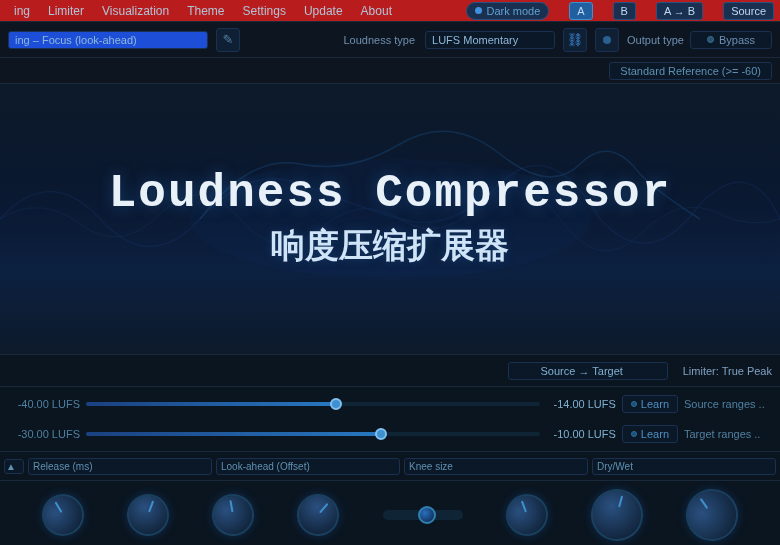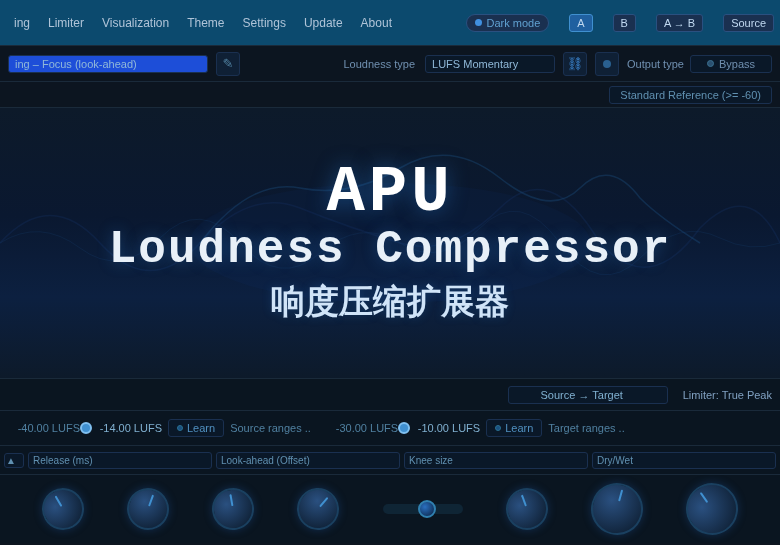--- a/index.html
+++ b/index.html
@@ -9,22 +9,22 @@
       overflow: hidden;
       background: #0d1520;
       font-family: 'Segoe UI', Arial, sans-serif;
       color: #c8d8e8;
     }
 
     
     .menu-bar {
       display: flex;
       align-items: center;
-      background: #0c4a6e;
-      height: 46px;
+      background: #b91c1c;
+      height: 22px;
       padding: 0 6px;
       gap: 2px;
       border-bottom: 1px solid #1a2a3a;
     }
     .menu-item {
       color: #b0c4d8;
       font-size: 12px;
       padding: 2px 8px;
       cursor: pointer;
       border-radius: 3px;
@@ -246,21 +246,21 @@
     .limiter-label {
       font-size: 11px;
       color: #80a0c0;
       margin-left: auto;
     }
 
     
     .sliders-section {
       padding: 4px 6px;
       display: flex;
-      flex-direction: row;
+      flex-direction: column;
       gap: 4px;
     }
     .slider-row {
       display: flex;
       align-items: center;
       height: 26px;
       gap: 6px;
     }
     .lufs-label {
       font-size: 11px;
@@ -453,21 +453,20 @@
 <div class="main-area">
 
   <svg class="waveform-bg" viewBox="0 0 780 270" preserveAspectRatio="none">
     <path d="M0,135 Q50,80 100,135 Q150,190 200,135 Q250,80 300,100 Q350,120 400,135 Q450,150 500,100 Q550,50 600,135 Q650,190 700,120 Q750,70 780,135" stroke="#1a4080" stroke-width="1.5" fill="none" opacity="0.6"></path>
     <path d="M0,135 Q40,110 80,140 Q120,170 160,130 Q200,90 240,135 Q280,180 320,145 Q360,110 400,135 Q440,160 480,120 Q520,80 560,135 Q600,190 640,150 Q680,110 720,130 Q750,145 780,135" stroke="#2060a0" stroke-width="1" fill="none" opacity="0.4"></path>
 
     <ellipse cx="390" cy="135" rx="200" ry="60" fill="rgba(30,80,180,0.15)"></ellipse>
     <path d="M200,135 Q250,70 300,80 Q350,90 400,60 Q450,30 500,70 Q550,110 580,80 Q610,50 640,90 Q660,110 700,135" stroke="#3090e0" stroke-width="1.5" fill="none" opacity="0.5"></path>
   </svg>
 
-  <div class="title-apu">APU</div>
   <div class="title-sub">Loudness Compressor</div>
   <div class="title-cn">响度压缩扩展器</div>
 </div>
 
 <div class="bottom-section">
 
   <div class="source-row">
     <div class="source-spacer"></div>
     <select class="source-select">
       <option>Source → Target</option>

